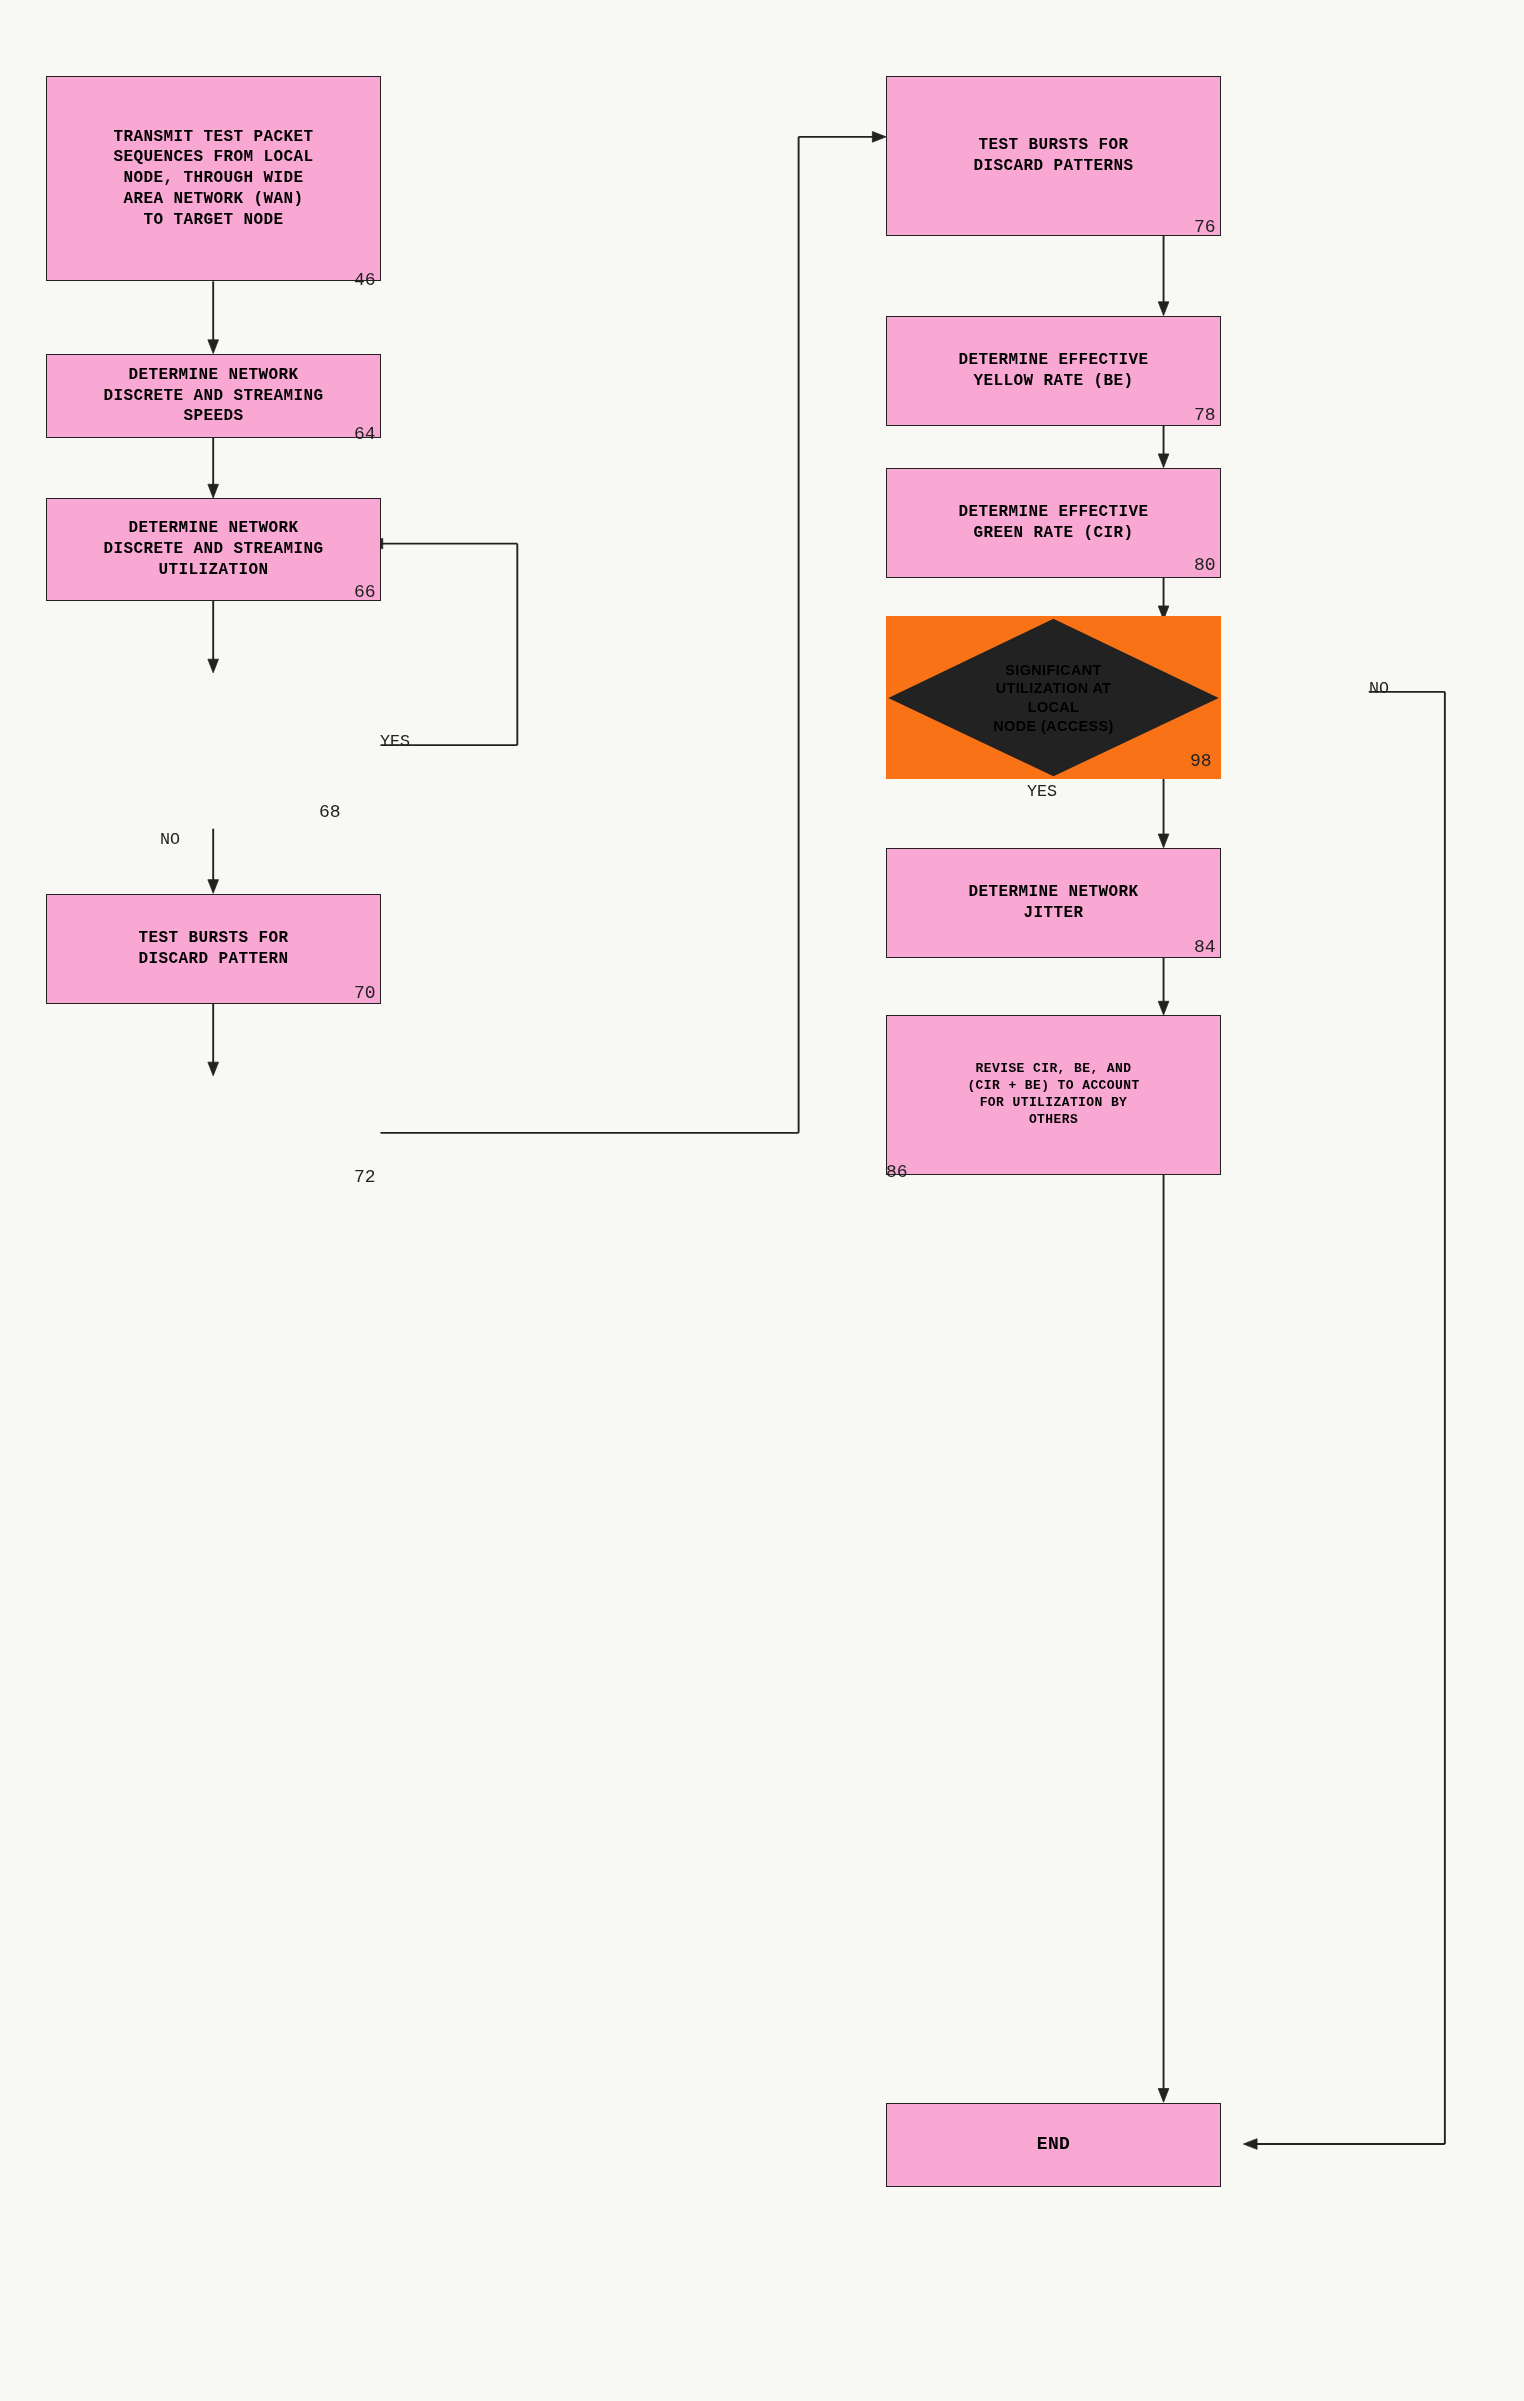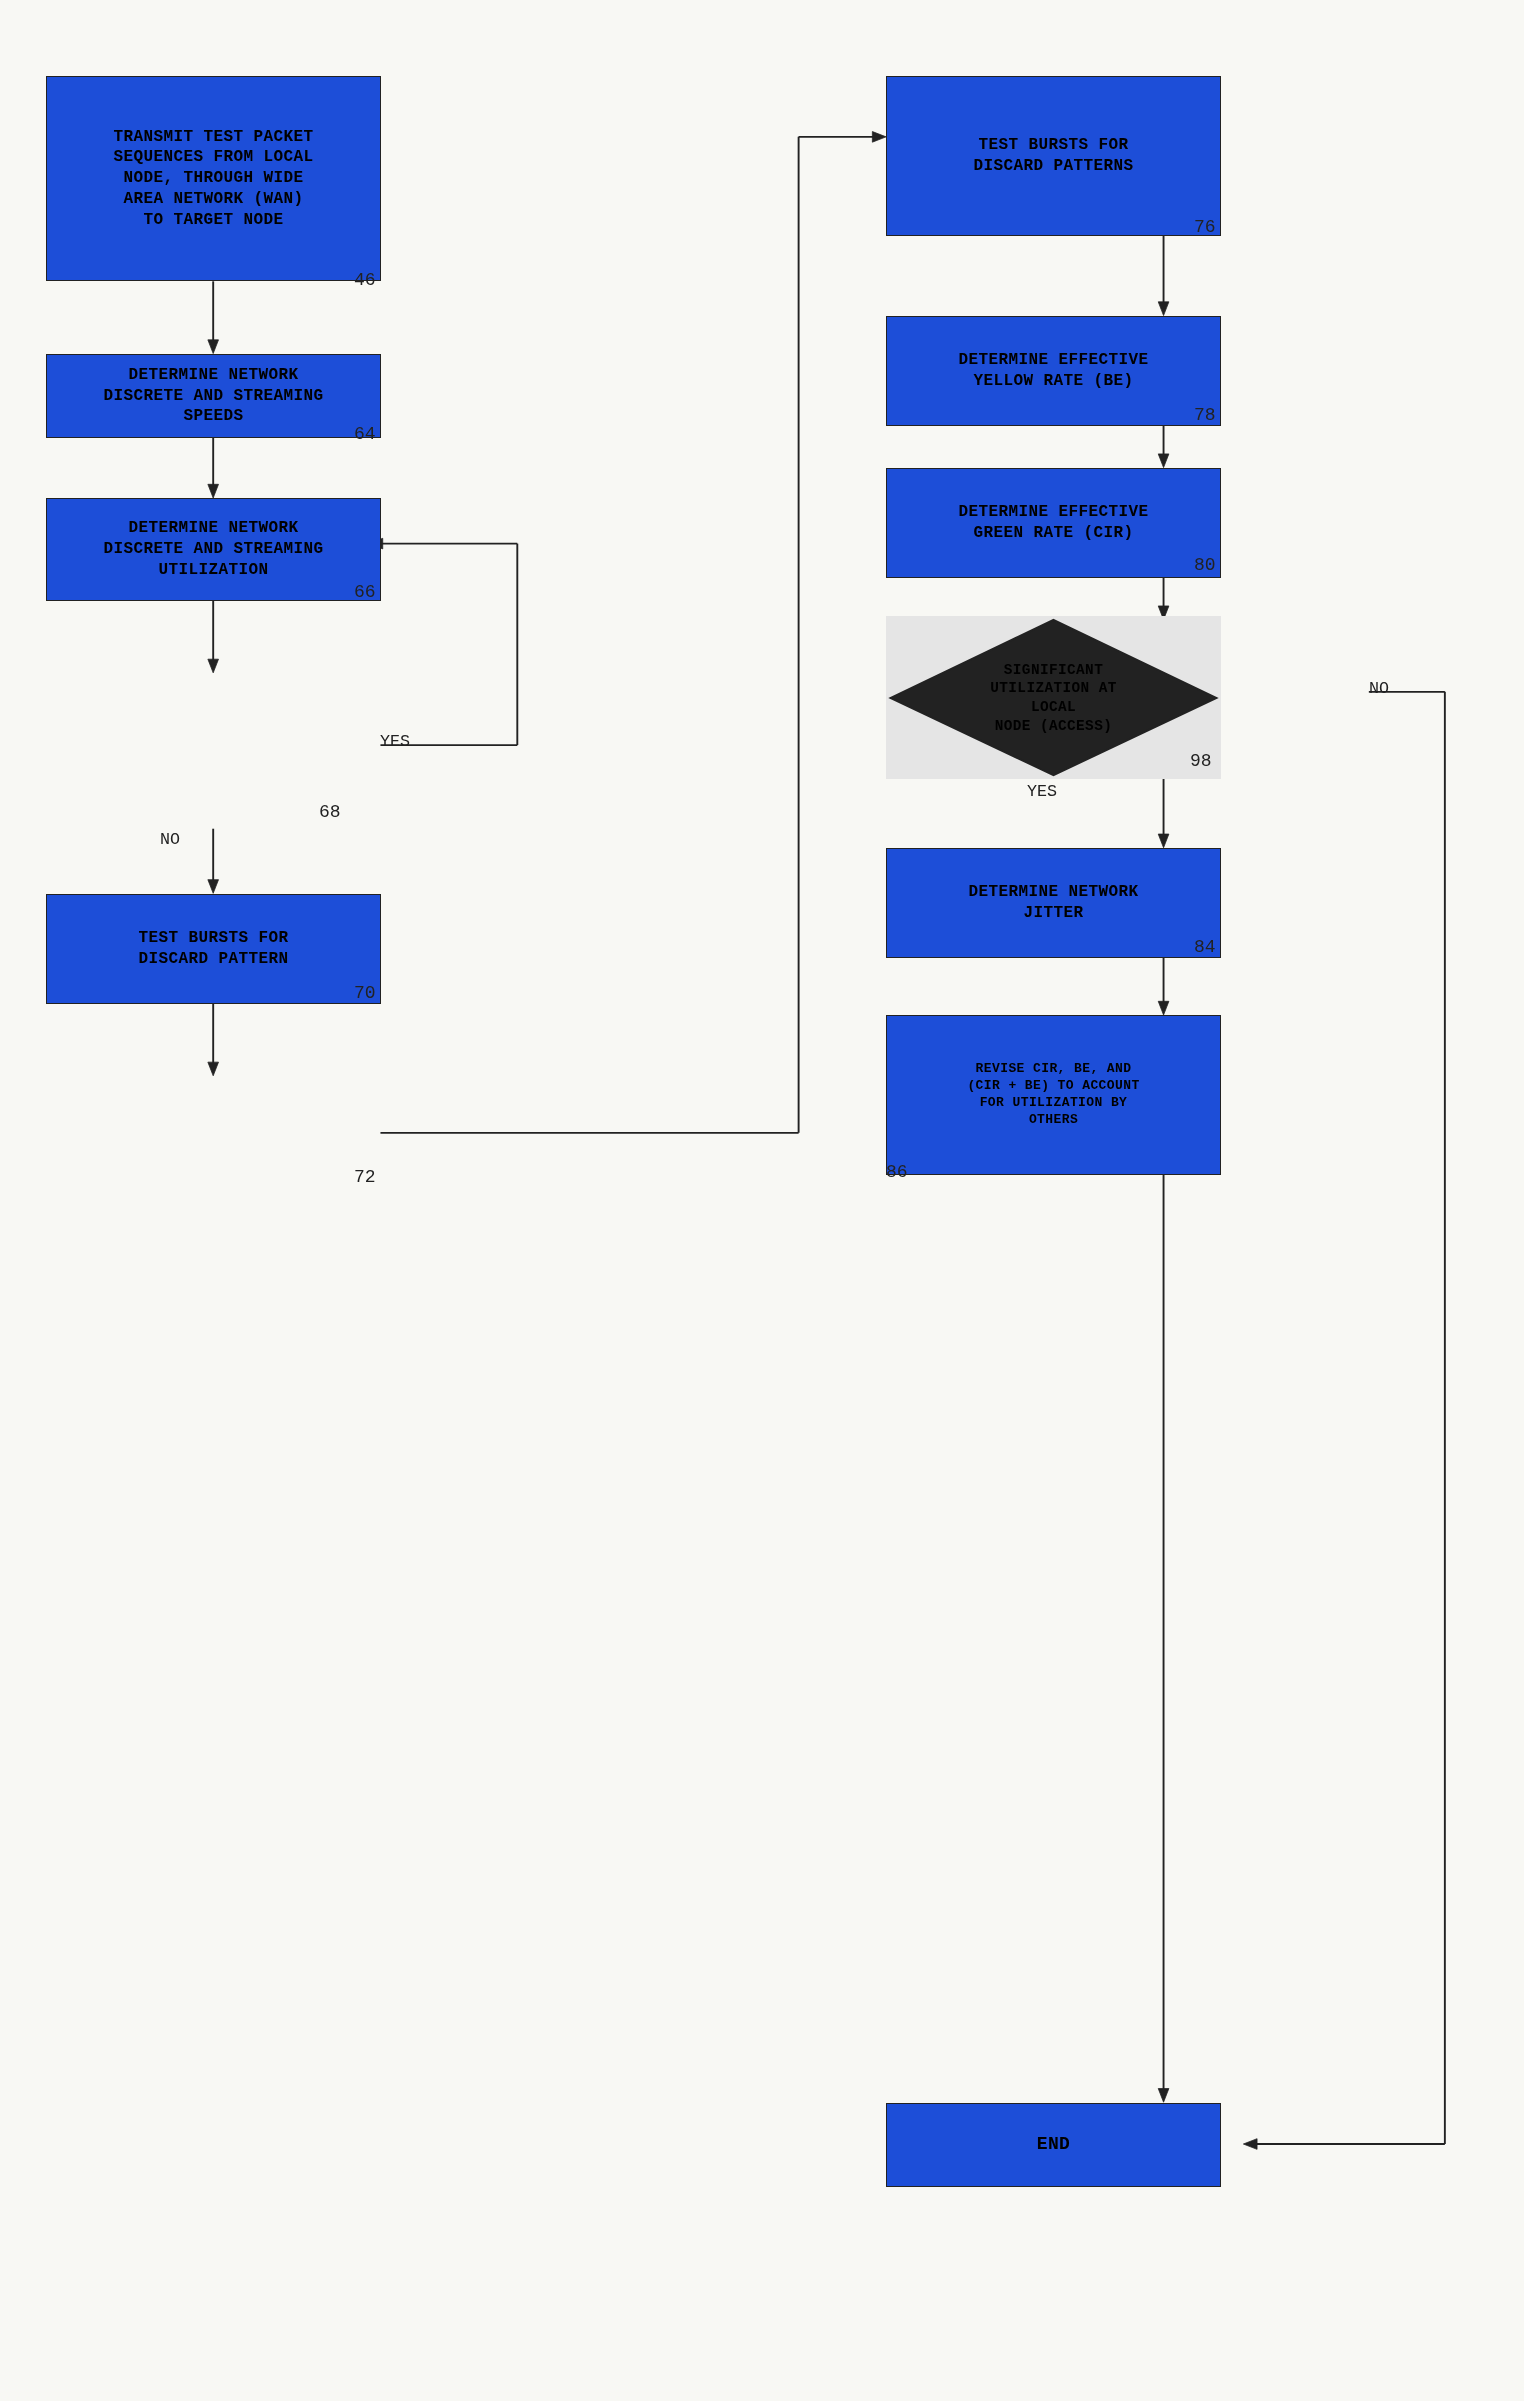--- a/index.html
+++ b/index.html
@@ -14,42 +14,42 @@
     .diagram-container {
       width: 1525px;
       height: 2401px;
       background: #f8f8f4;
       position: relative;
     }
     
     .flow-box {
       position: absolute;
       border: 1.9px solid #222;
-      background: #1d4ed8;
+      background: #f9a8d4;
       display: flex;
       align-items: center;
       justify-content: center;
       text-align: center;
       font-size: 16.7px;
       font-family: 'Courier New', Courier, monospace;
       font-weight: 600;
       letter-spacing: 0.4px;
       line-height: 1.3;
       padding: 7.6px 10.6px;
     }
     
     .flow-diamond {
       position: absolute;
-      background: #e5e5e5;
+      background: #f97316;
       display: flex;
       align-items: center;
       justify-content: center;
       text-align: center;
       font-size: 16px;
-      font-family: Liberation Mono, monospace;
+      font-family: Liberation Sans, sans-serif;
       font-weight: 600;
       letter-spacing: 0.4px;
       line-height: 1.3;
     }
     .flow-diamond .diamond-inner {
       position: absolute;
       top: 50%;
       left: 50%;
       transform: translate(-50%, -50%);
       z-index: 2;

